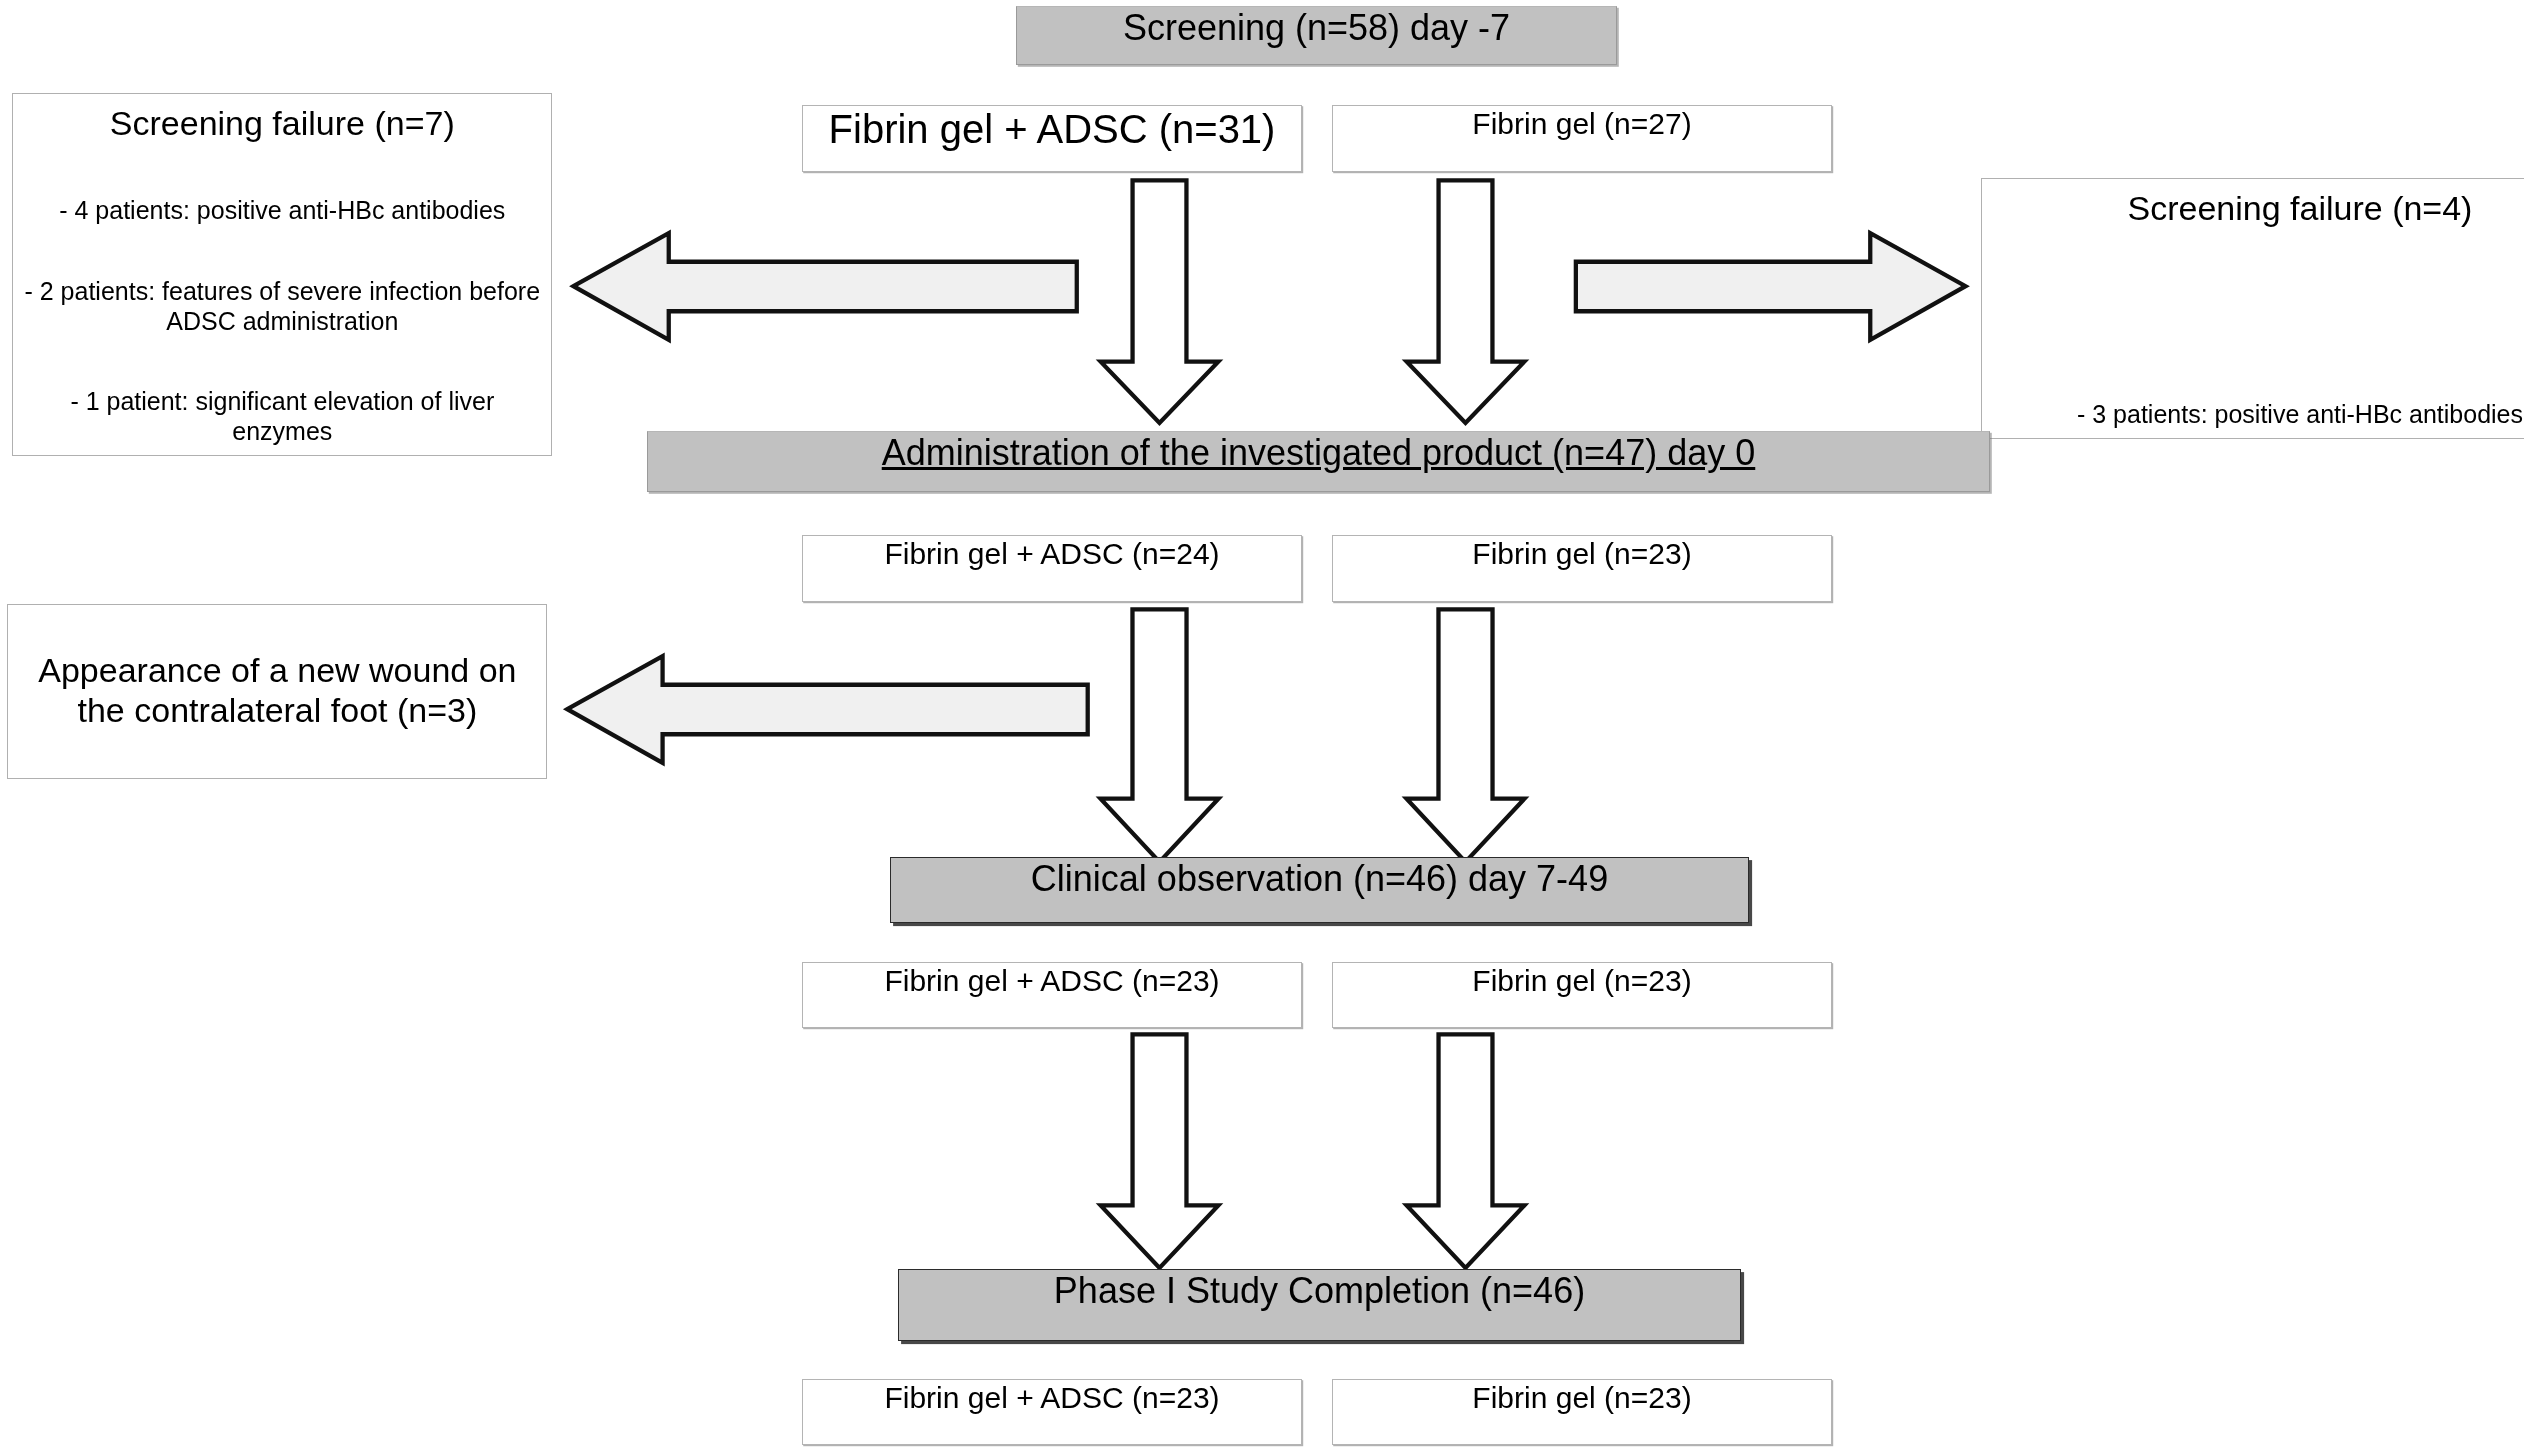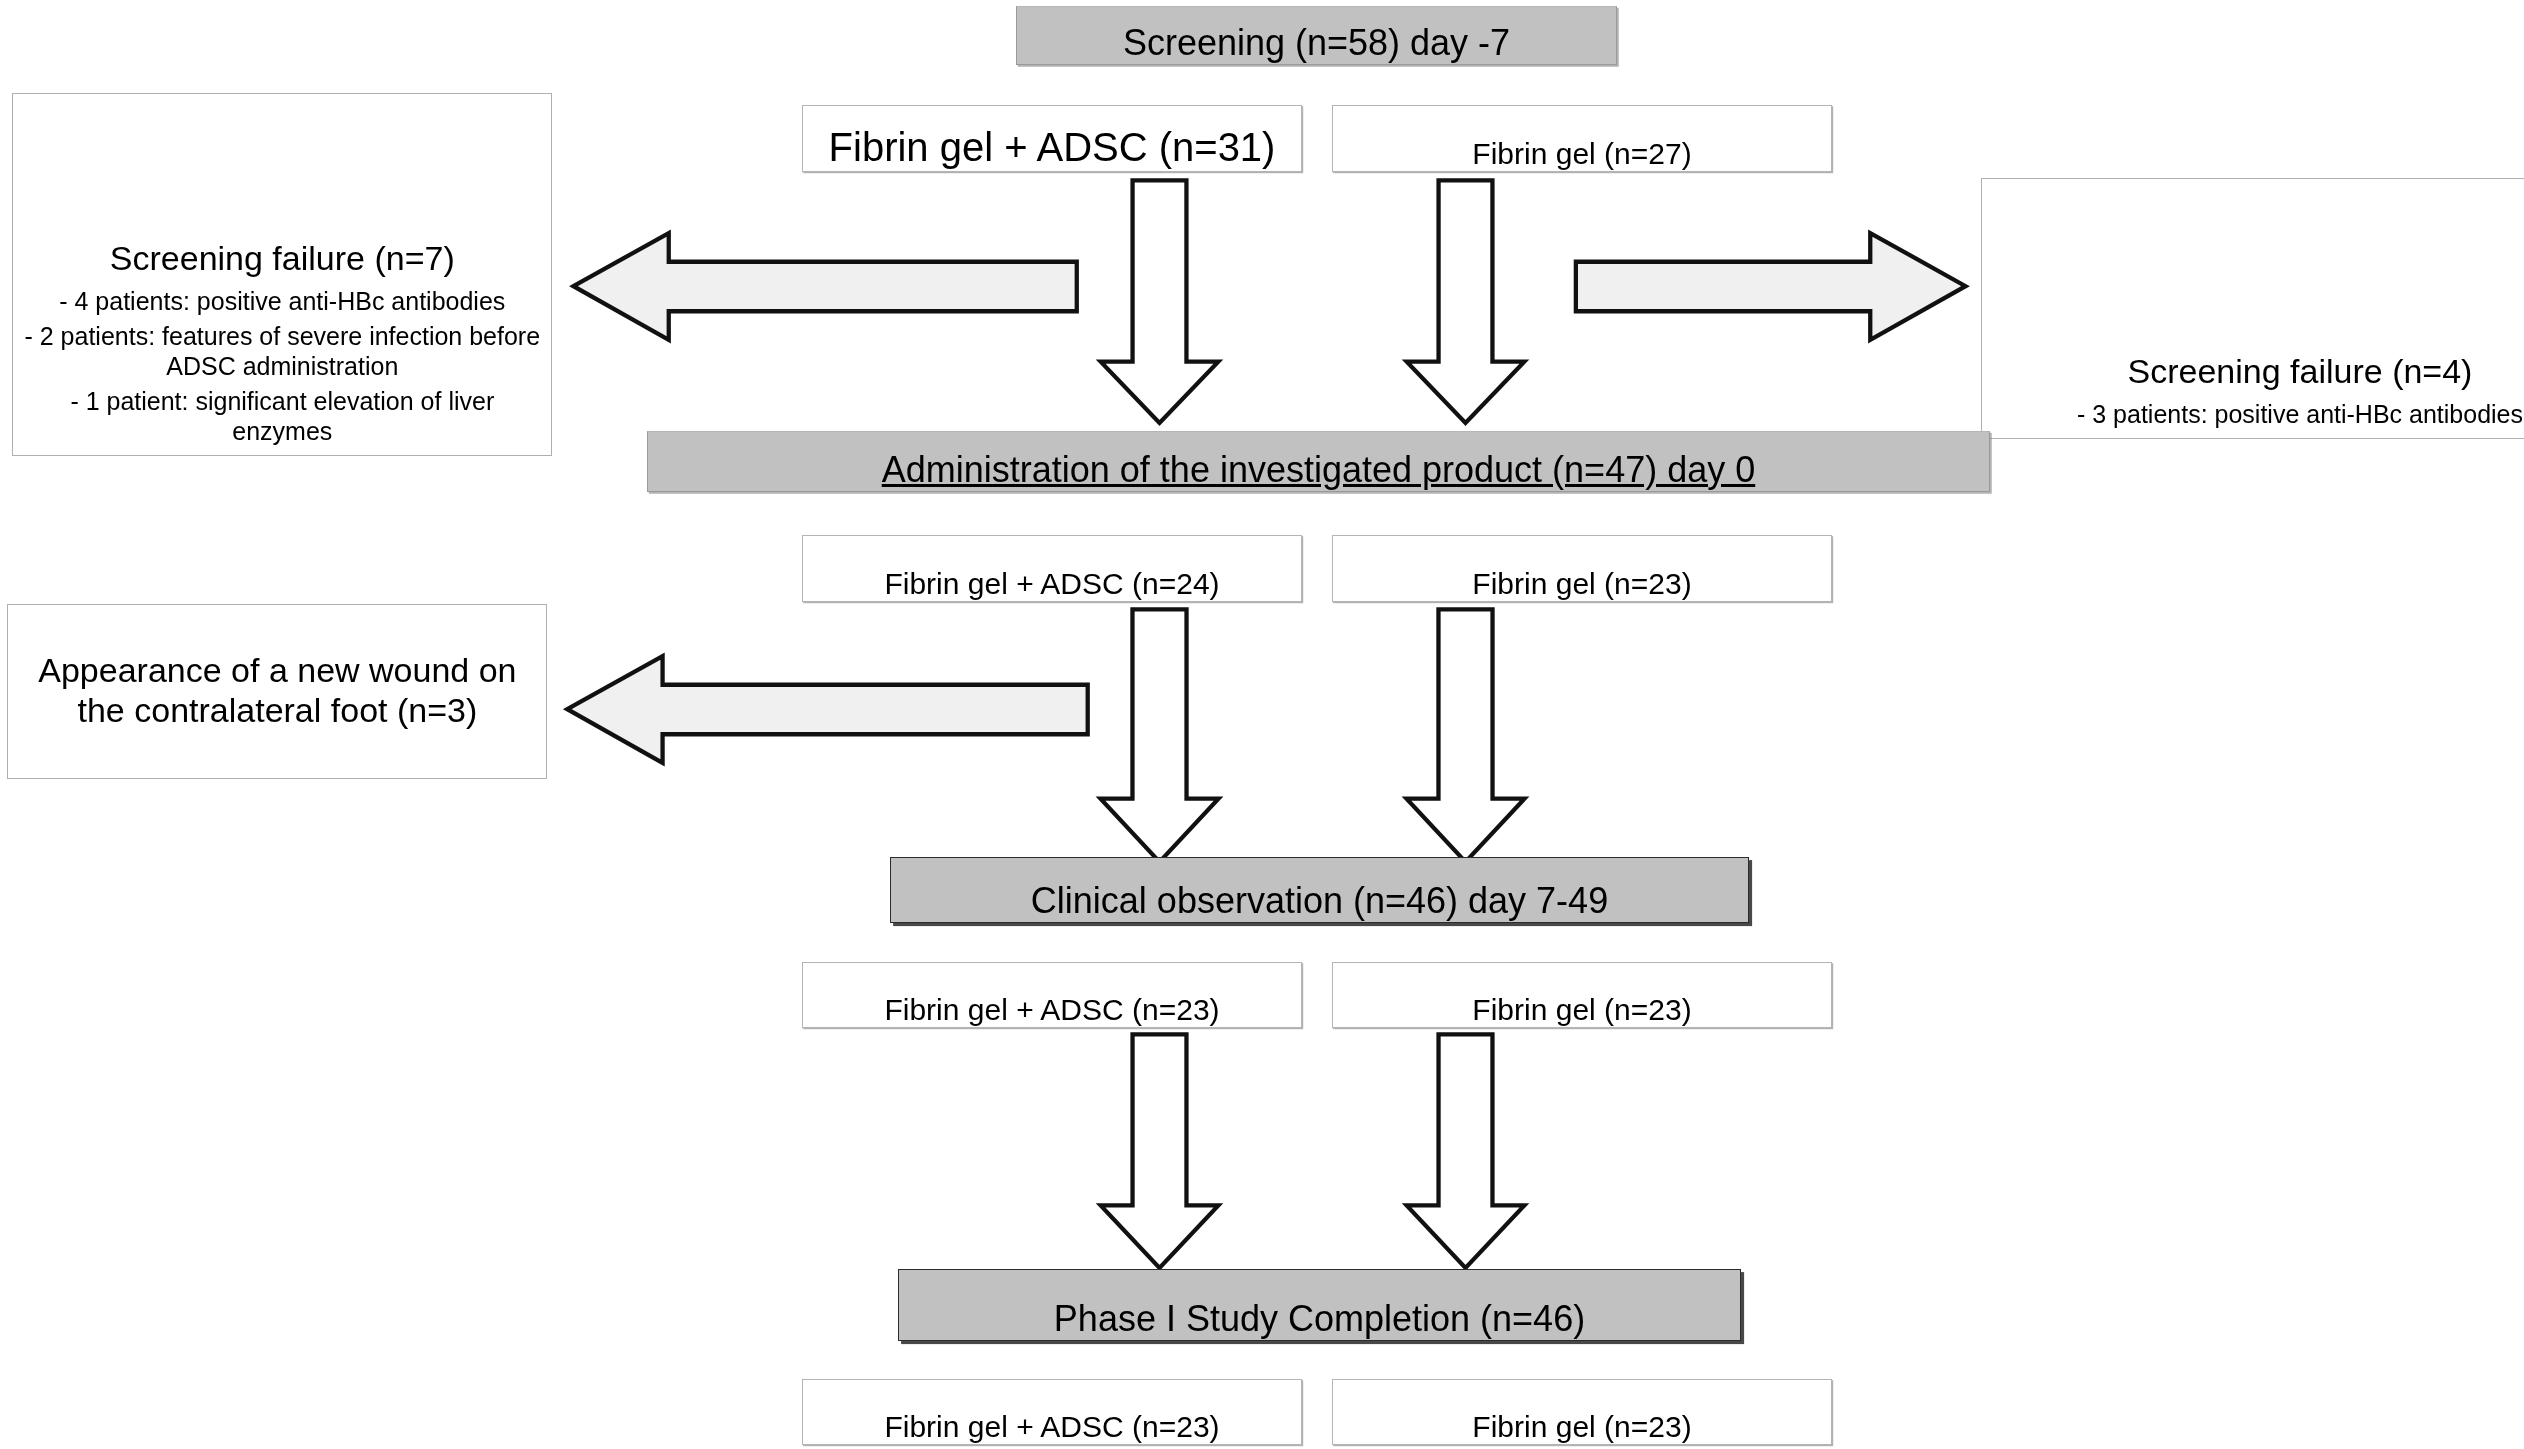--- a/index.html
+++ b/index.html
@@ -19,21 +19,21 @@
     overflow: hidden;
   }
 
   
   .node {
     position: absolute;
     box-sizing: border-box;
     display: flex;
     flex-direction: column;
     align-items: center;
-    justify-content: flex-end;
+    justify-content: flex-start;
     text-align: center;
     line-height: 1.18;
   }
 
   
   .node.shaded {
     background: #c1c1c1;
     border: 1.8px solid #9a9a9a;
     border-top-color: #b6b6b6;
     box-shadow: 1.8px 1.8px 0 0 rgba(120,120,120,0.55);
@@ -49,21 +49,21 @@
     background: #ffffff;
     border: 1.8px solid #b4b4b4;
     box-shadow: 1.2px 1.2px 0 0 rgba(165,165,165,0.85);
   }
 
   
   .node.outcome {
     background: #ffffff;
     border: 1.8px solid #b0b0b0;
     align-items: center;
-    justify-content: flex-end;
+    justify-content: space-between;
     padding: 8.6px 11px 8.6px 11px;
   }
 
   .node-title {
     font-weight: 400;
     white-space: nowrap;
   }
   .outcome .node-title {
     white-space: normal;
     margin-bottom: 2.5px;

